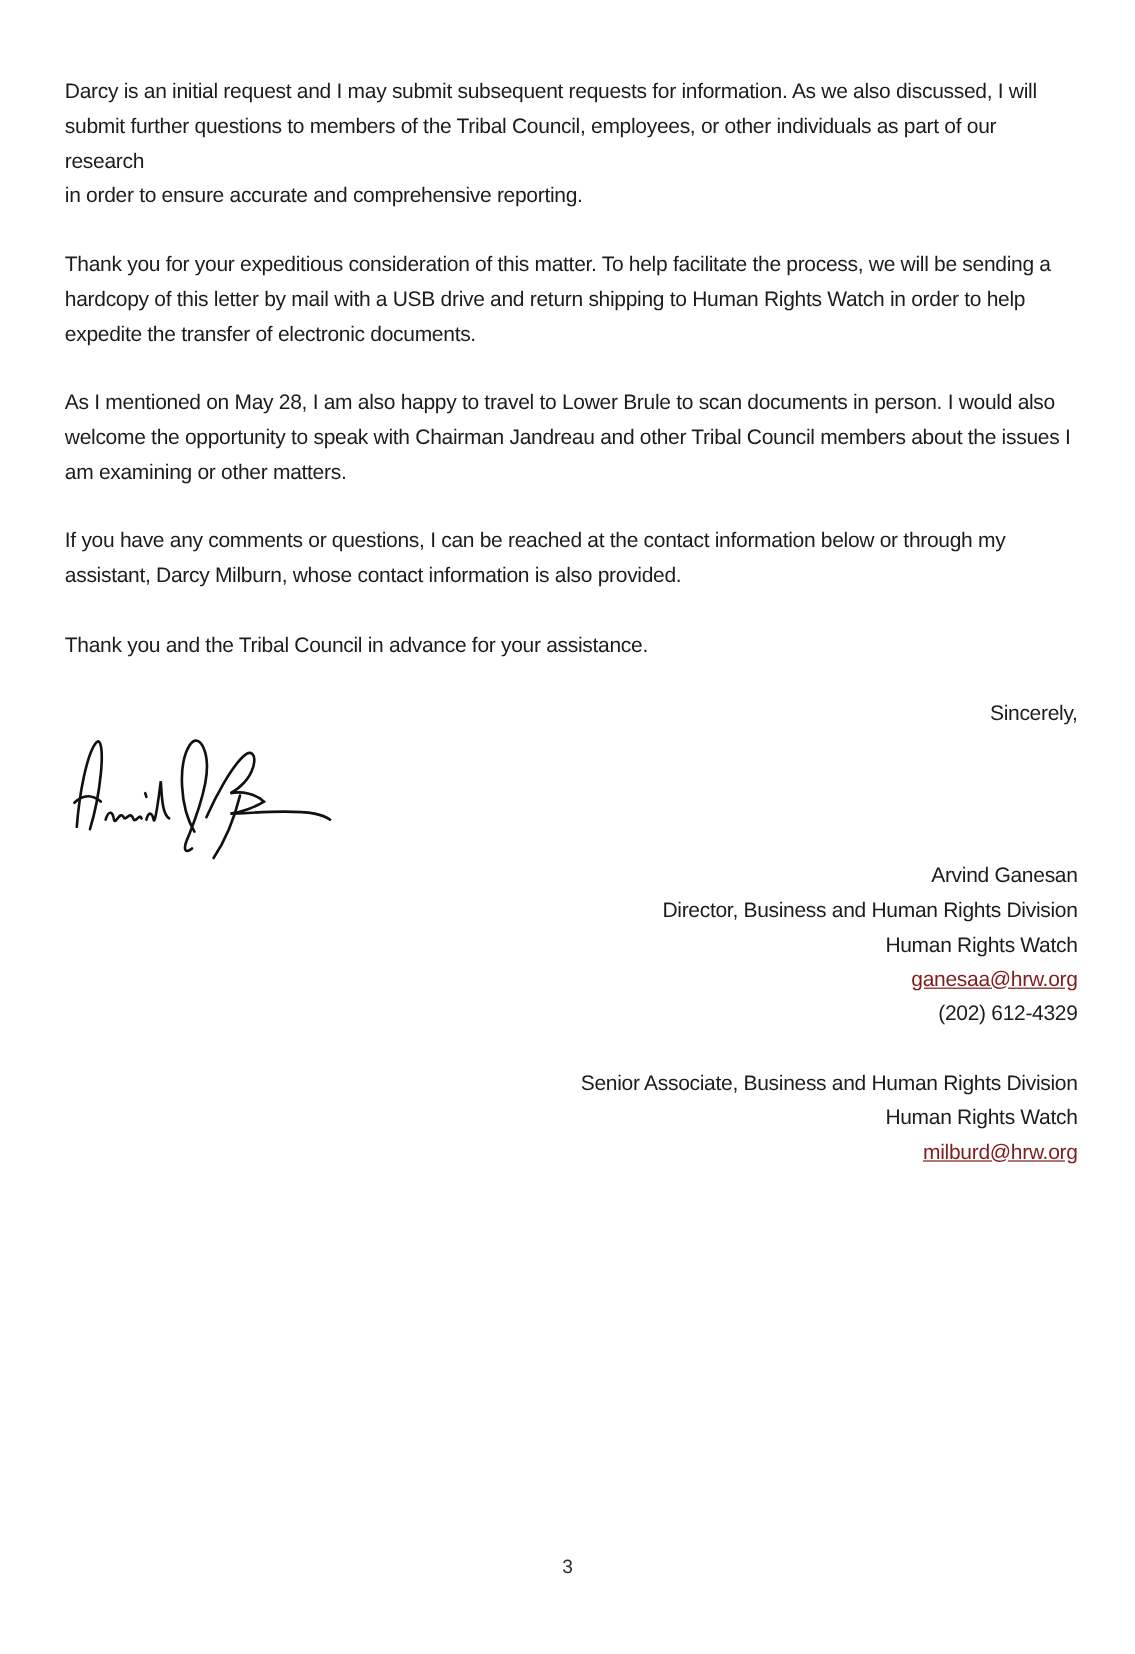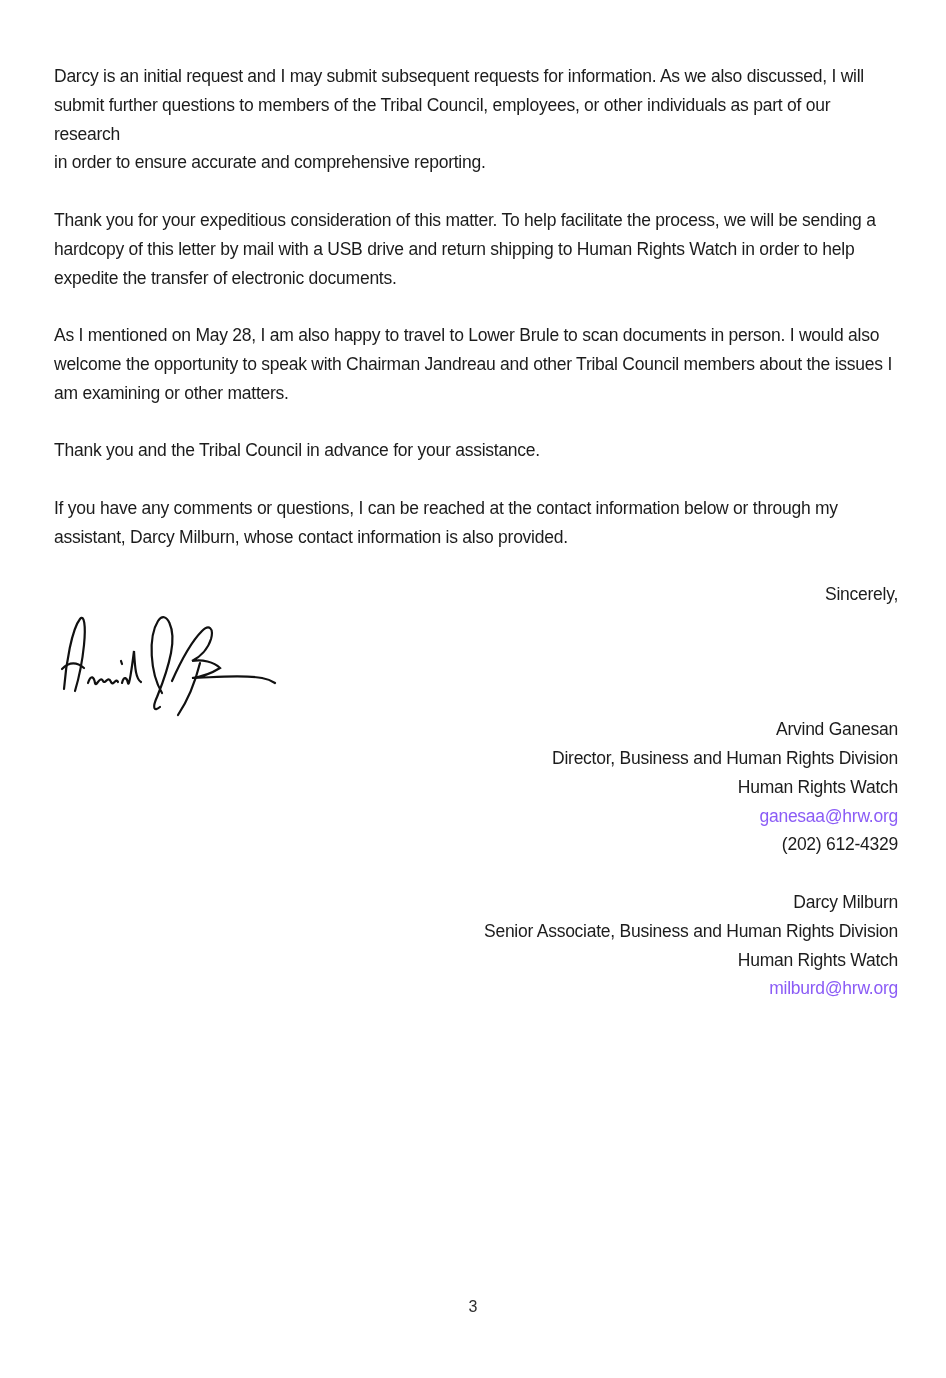--- a/index.html
+++ b/index.html
@@ -48,21 +48,22 @@
   .contact-block {
     margin: 0 0 28.8px 0;
   }
   .contact-line {
     font-size: 17.5px;
     line-height: 28.8px;
     letter-spacing: -0.25px;
     text-align: right;
   }
   a.email-link {
-    color: #8b5cf6;
+    color: #7f1d1d;
+    text-decoration: underline;
     cursor: pointer;
   }
   .page-number {
     position: absolute;
     bottom: 62px;
     left: 0;
     width: 100%;
     text-align: center;
     font-size: 16px;
     color: #2e2e2e;
@@ -75,23 +76,23 @@
 
   <p class="para">Darcy is an initial request and I may submit subsequent requests for information. As we also discussed, I will
 submit further questions to members of the Tribal Council, employees, or other individuals as part of our research
 in order to ensure accurate and comprehensive reporting.</p>
   <p class="para">Thank you for your expeditious consideration of this matter. To help facilitate the process, we will be sending a
 hardcopy of this letter by mail with a USB drive and return shipping to Human Rights Watch in order to help
 expedite the transfer of electronic documents.</p>
   <p class="para">As I mentioned on May 28, I am also happy to travel to Lower Brule to scan documents in person. I would also
 welcome the opportunity to speak with Chairman Jandreau and other Tribal Council members about the issues I
 am examining or other matters.</p>
-  <p class="para">Thank you and the Tribal Council in advance for your assistance.</p>
   <p class="para">If you have any comments or questions, I can be reached at the contact information below or through my
 assistant, Darcy Milburn, whose contact information is also provided.</p>
+  <p class="para">Thank you and the Tribal Council in advance for your assistance.</p>
 
   <p class="closing">Sincerely,</p>
 
   <div class="signature-wrap">
     <svg width="230" height="104" viewBox="0 0 230 104" fill="none" xmlns="http://www.w3.org/2000/svg">
       <g stroke="#111111" stroke-width="2.2" stroke-linecap="round" fill="none">
 
         <path d="M10,78 C12,52 18,18 26,8 C30,3 32,14 30,34 C28,54 24,70 21,80"></path>
         <path d="M8,58 C16,50 24,52 30,57"></path>
 
@@ -110,21 +111,20 @@
 
   <div class="contact-block">
     <div class="contact-line">Arvind Ganesan</div>
     <div class="contact-line">Director, Business and Human Rights Division</div>
     <div class="contact-line">Human Rights Watch</div>
     <div class="contact-line"><a class="email-link">ganesaa@hrw.org</a></div>
     <div class="contact-line">(202) 612-4329</div>
   </div>
 
   <div class="contact-block">
-    <div class="contact-line">Darcy Milburn</div>
     <div class="contact-line">Senior Associate, Business and Human Rights Division</div>
     <div class="contact-line">Human Rights Watch</div>
     <div class="contact-line"><a class="email-link">milburd@hrw.org</a></div>
   </div>
 
 </div>
 
 <div class="page-number">3</div>
 
 </body></html>

